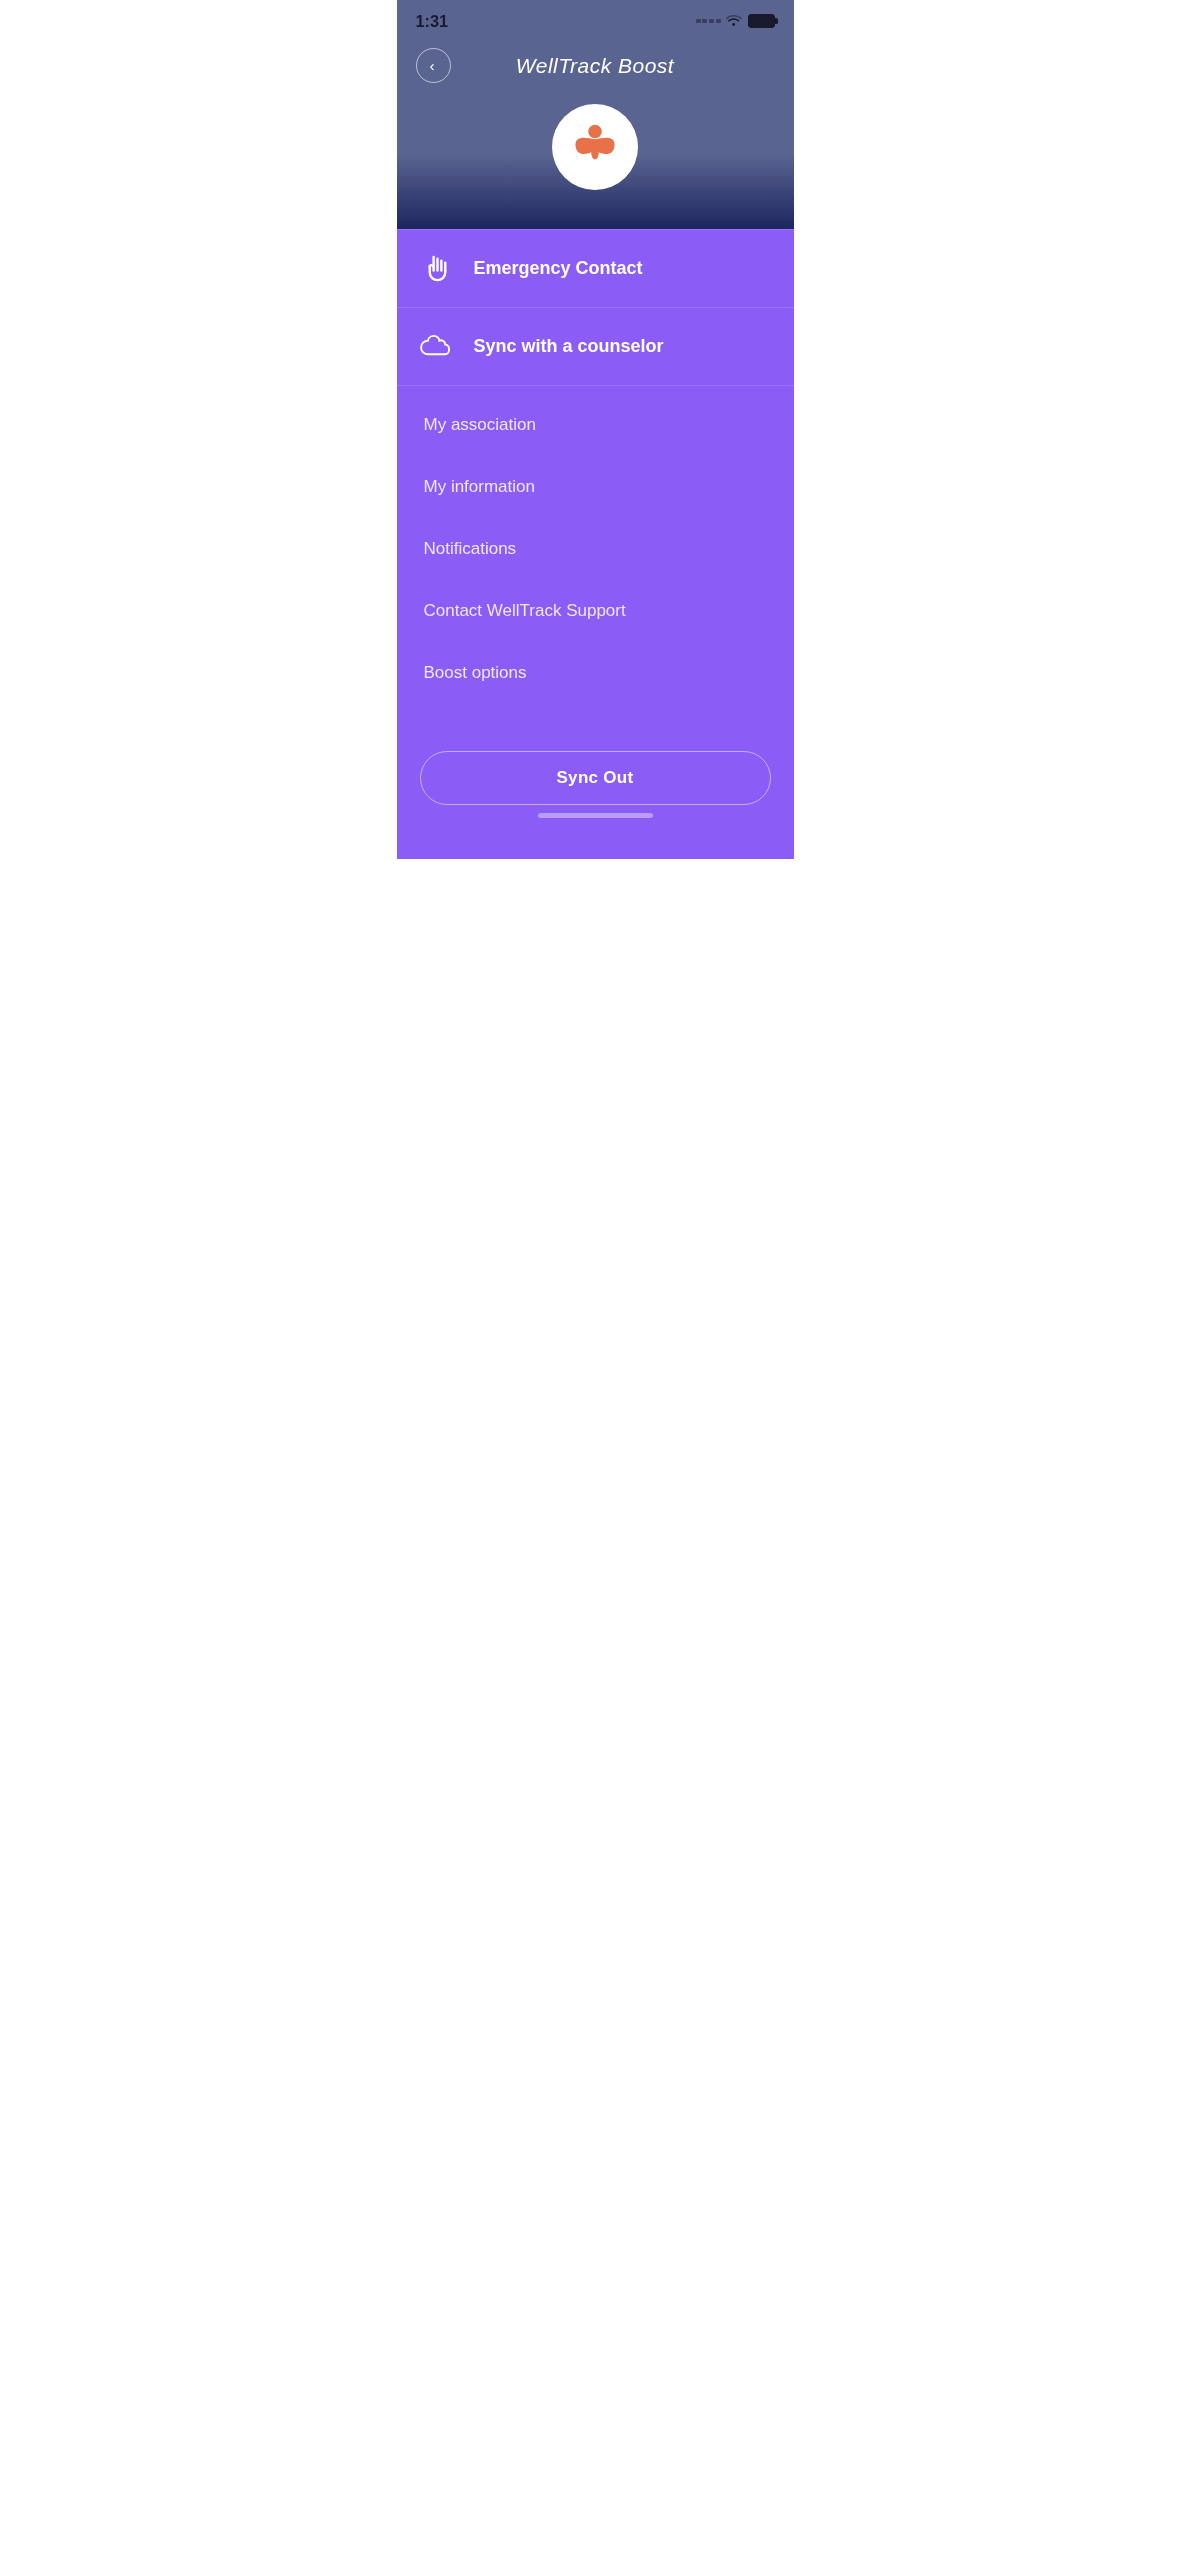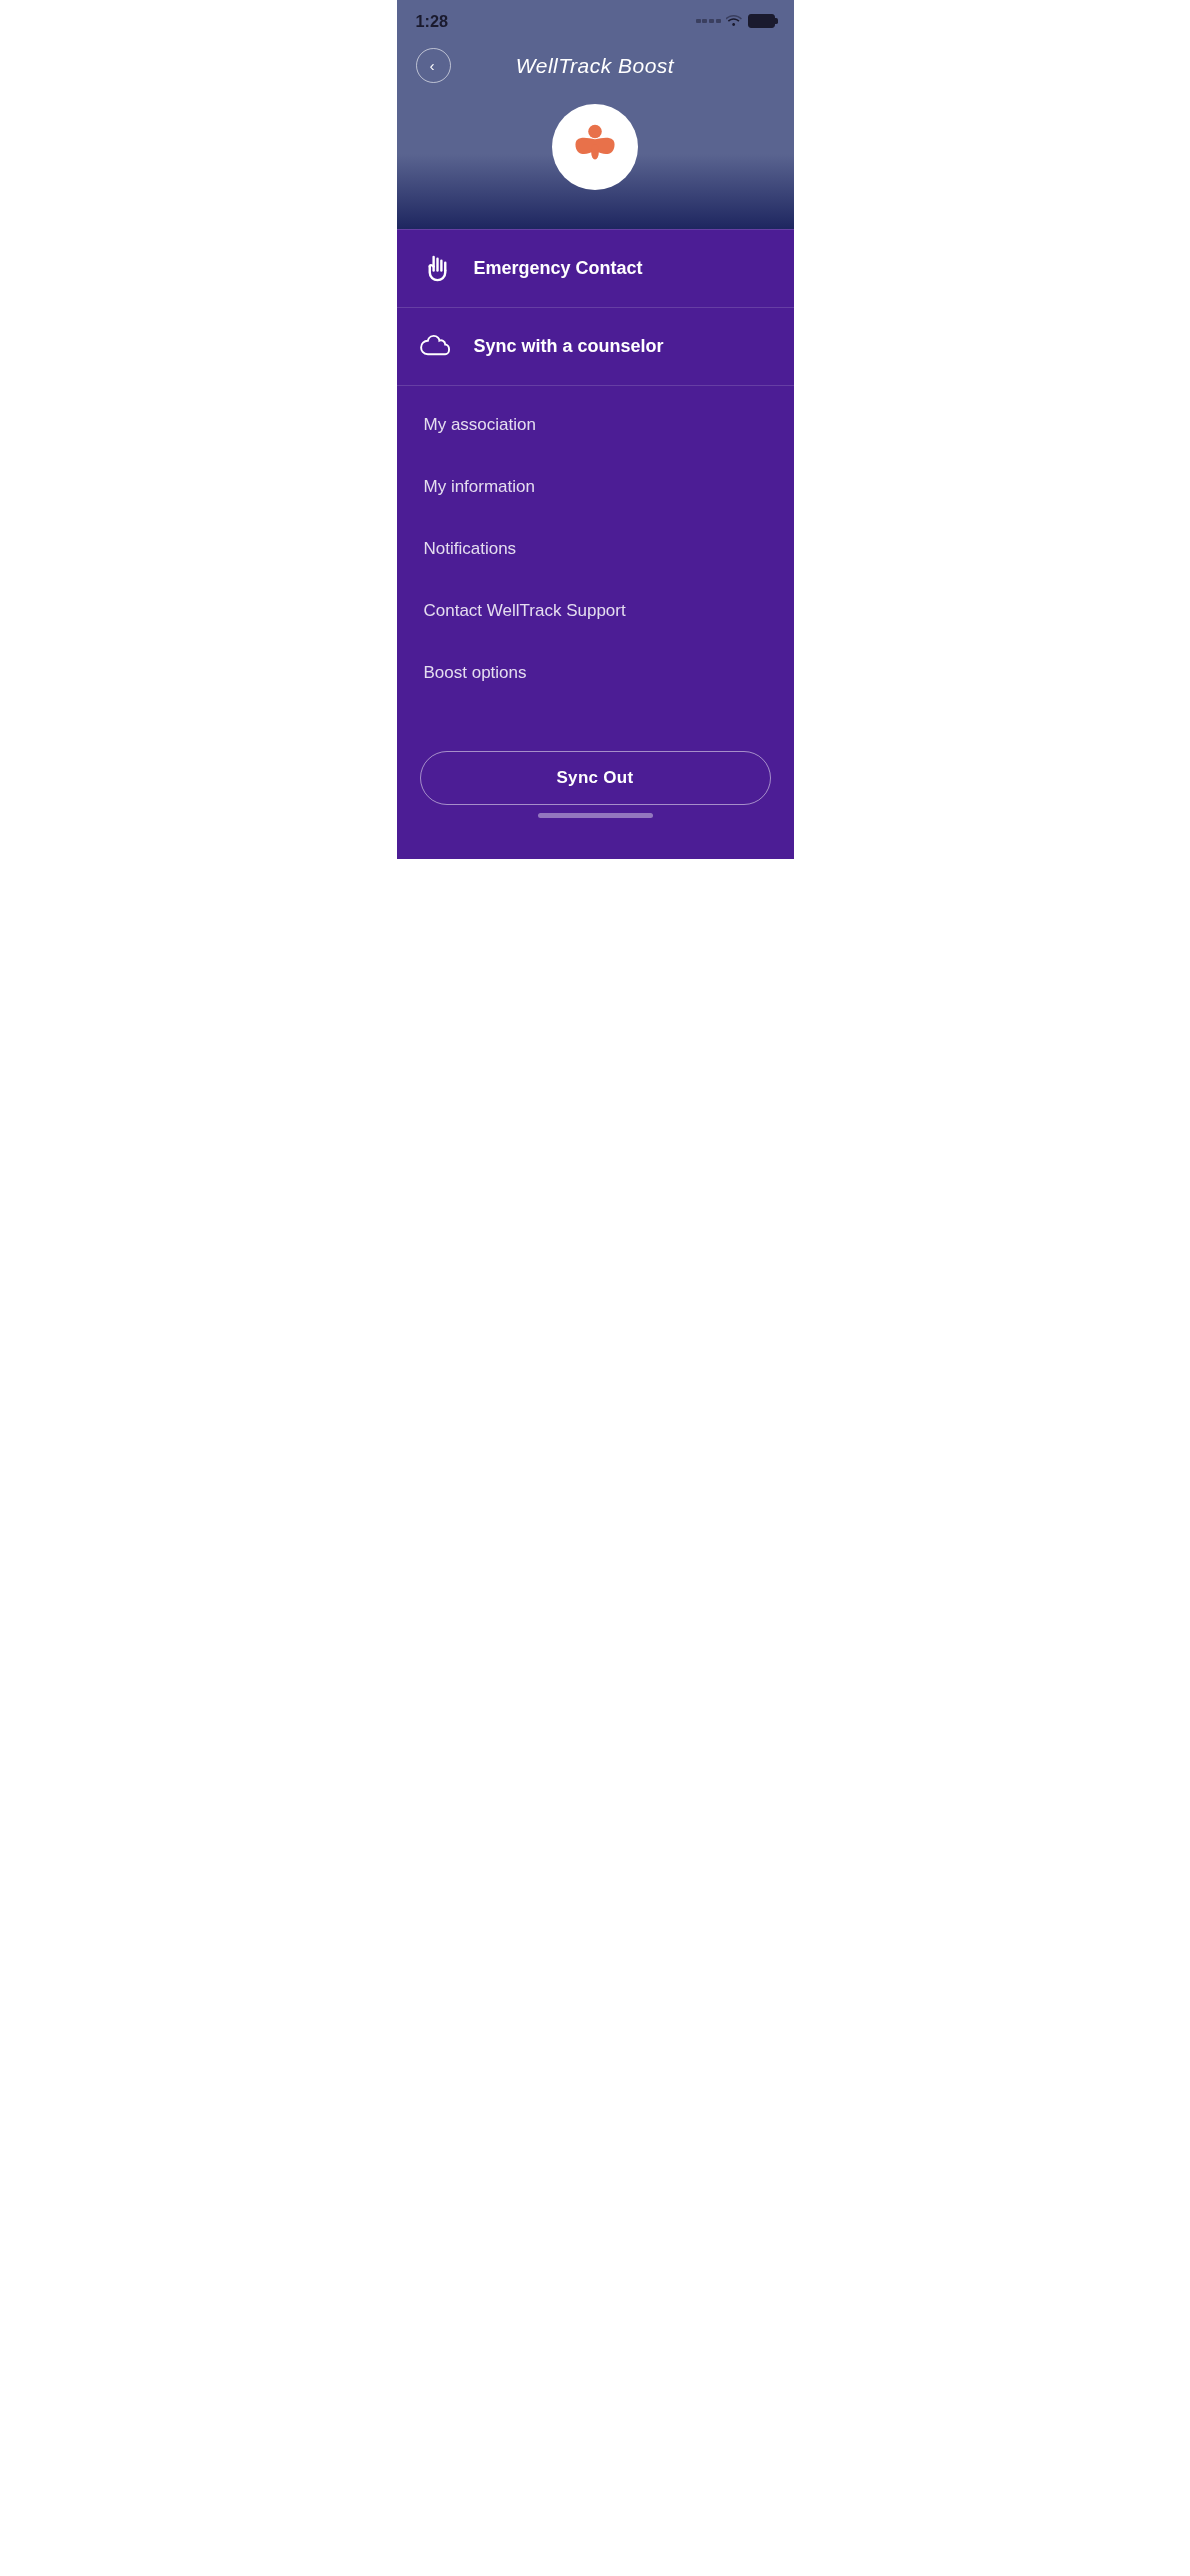--- a/index.html
+++ b/index.html
@@ -144,21 +144,21 @@
       background: white;
       border-radius: 50%;
       display: flex;
       align-items: center;
       justify-content: center;
     }
 
     
     .main-content {
       flex: 1;
-      background: #4c1d95;
+      background: #8b5cf6;
       overflow-y: auto;
       display: flex;
       flex-direction: column;
     }
 
     
     .icon-menu-section {
       border-top: 1px solid rgba(255,255,255,0.15);
     }
 
@@ -233,21 +233,21 @@
     svg {
       fill: none;
     }
   </style>
 </head>
 <body>
 
 <div class="phone-container">
 
   <div class="status-bar">
-    <span class="status-time">1:28</span>
+    <span class="status-time">1:31</span>
     <div class="status-icons">
       <div class="signal-dots">
         <div class="signal-dot" style="height:3.8px;"></div>
         <div class="signal-dot" style="height:3.8px;"></div>
         <div class="signal-dot" style="height:3.8px;"></div>
         <div class="signal-dot" style="height:3.8px;"></div>
       </div>
       <span class="wifi-icon">
         <svg width="15.3" height="11.5" viewBox="0 0 16 12" fill="none">
           <path d="M8 9.5C8.83 9.5 9.5 10.17 9.5 11S8.83 12.5 8 12.5 6.5 11.83 6.5 11 7.17 9.5 8 9.5z" fill="#1a1a2e"></path>

